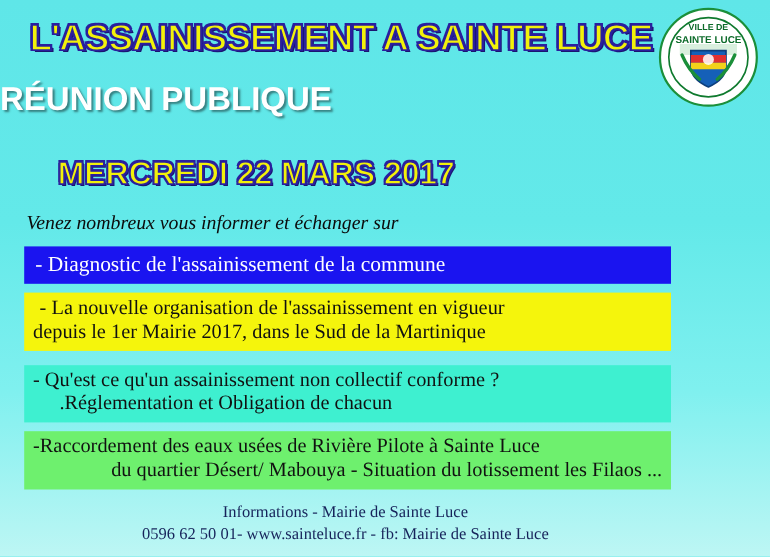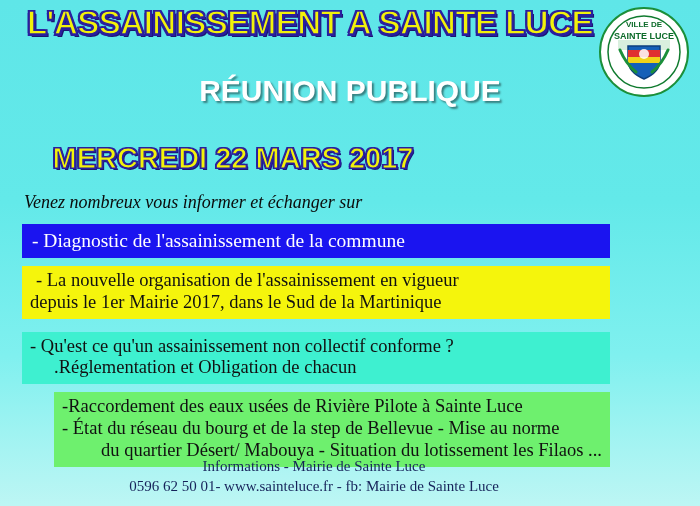--- a/index.html
+++ b/index.html
@@ -26,21 +26,21 @@
     top: 6px;
     right: 10px;
     width: 92px;
     height: 92px;
   }
   .logo svg { display: block; }
 
   
   .title-main {
     position: absolute;
-    top: 4px;
+    top: 15px;
     left: 0;
     width: 620px;
     text-align: center;
     font-family: "Liberation Sans", sans-serif;
     font-weight: bold;
     font-size: 33px;
     letter-spacing: -0.5px;
     color: #f2f20a;
     -webkit-text-stroke: 1.4px #2a1f9e;
     text-shadow:
@@ -49,21 +49,21 @@
       -1.5px  1.5px 0 #2a1f9e,
        1.5px  1.5px 0 #2a1f9e,
        2.5px 2.5px 0 #1a1570;
     white-space: nowrap;
   }
   .title-sub {
     position: absolute;
     top: 74px;
     left: 0;
     width: 700px;
-    text-align: center;
+    text-align: left;
     font-weight: bold;
     font-size: 30px;
     color: #ffffff;
     text-shadow: 2px 2px 2px rgba(0,0,0,0.45);
   }
   .title-date {
     position: absolute;
     top: 114px;
     left: 18px;
     width: 430px;
@@ -127,21 +127,20 @@
   }
   .bar-2 {
     background: #f5f50c;
   }
   .bar-3 {
     background: #3ef0d0;
     margin-top: 13px;
   }
   .bar-4 {
     background: #6ef06e;
-    margin-left: 32px;
   }
   .bar .ln { display: block; }
   .bar-2 .ln1 { padding-left: 6px; }
   .bar-3 .ln2 { padding-left: 24px; }
   .bar-4 .ln3 { padding-left: 8px; text-align: right; }
 
   
   .footer {
     position: absolute;
     bottom: 10px;
@@ -193,21 +192,20 @@
       <span class="ln ln2">depuis le 1er Mairie 2017, dans le Sud de la Martinique</span>
     </div>
 
     <div class="bar bar-3">
       <span class="ln ln1">- Qu'est ce qu'un assainissement non collectif conforme ?</span>
       <span class="ln ln2">.Réglementation et Obligation de chacun</span>
     </div>
 
     <div class="bar bar-4">
       <span class="ln ln1">-Raccordement des eaux usées de Rivière Pilote à Sainte Luce</span>
-      <span class="ln ln2">- État du réseau du bourg et de la step de Bellevue - Mise au norme</span>
       <span class="ln ln3">du quartier Désert/ Mabouya - Situation du lotissement les Filaos ...</span>
     </div>
 
   </div>
 
   <div class="footer">
     <div>Informations - Mairie de Sainte Luce</div>
     <div>0596 62 50 01- www.sainteluce.fr - fb: Mairie de Sainte Luce</div>
   </div>
 

